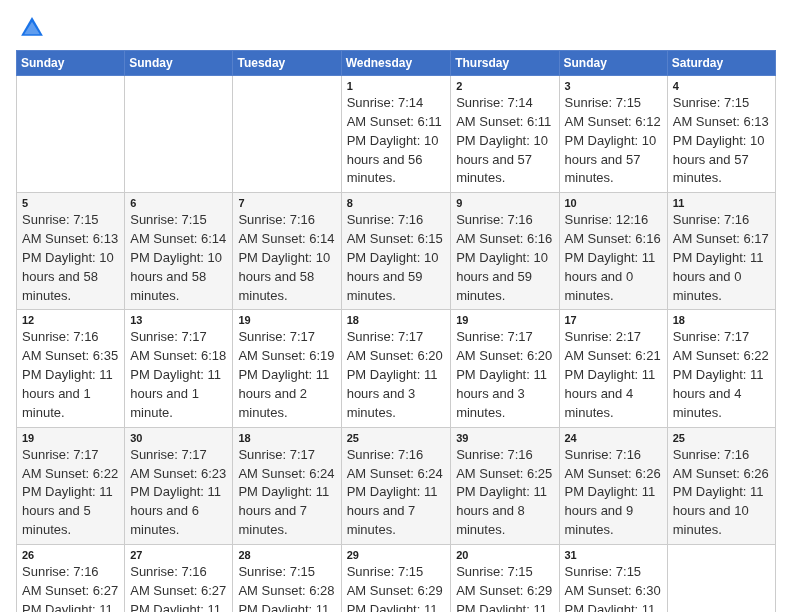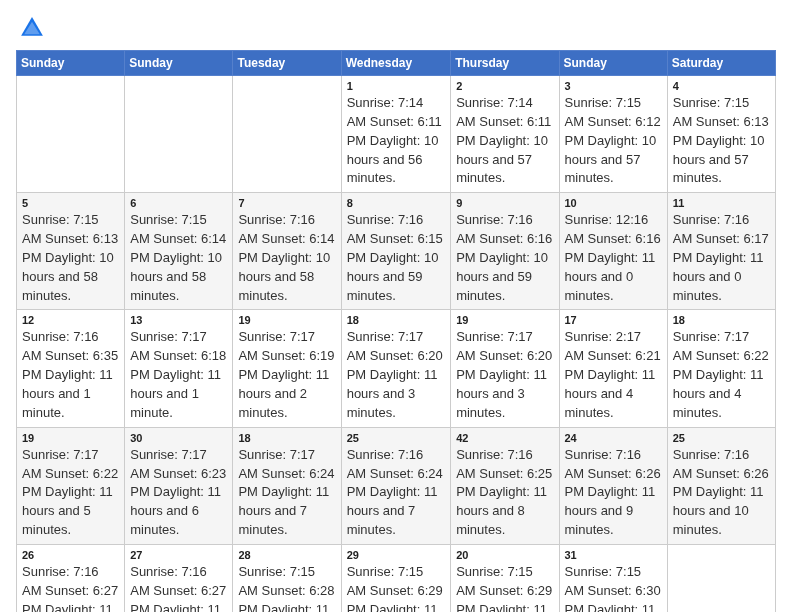--- a/index.html
+++ b/index.html
@@ -287,21 +287,21 @@
 and 7 minutes.</div>
           </td>
           <td>
             <div class="day-number">25</div>
             <div class="day-info">Sunrise: 7:16 AM
 Sunset: 6:24 PM
 Daylight: 11 hours
 and 7 minutes.</div>
           </td>
           <td>
-            <div class="day-number">42</div>
+            <div class="day-number">39</div>
             <div class="day-info">Sunrise: 7:16 AM
 Sunset: 6:25 PM
 Daylight: 11 hours
 and 8 minutes.</div>
           </td>
           <td>
             <div class="day-number">24</div>
             <div class="day-info">Sunrise: 7:16 AM
 Sunset: 6:26 PM
 Daylight: 11 hours

